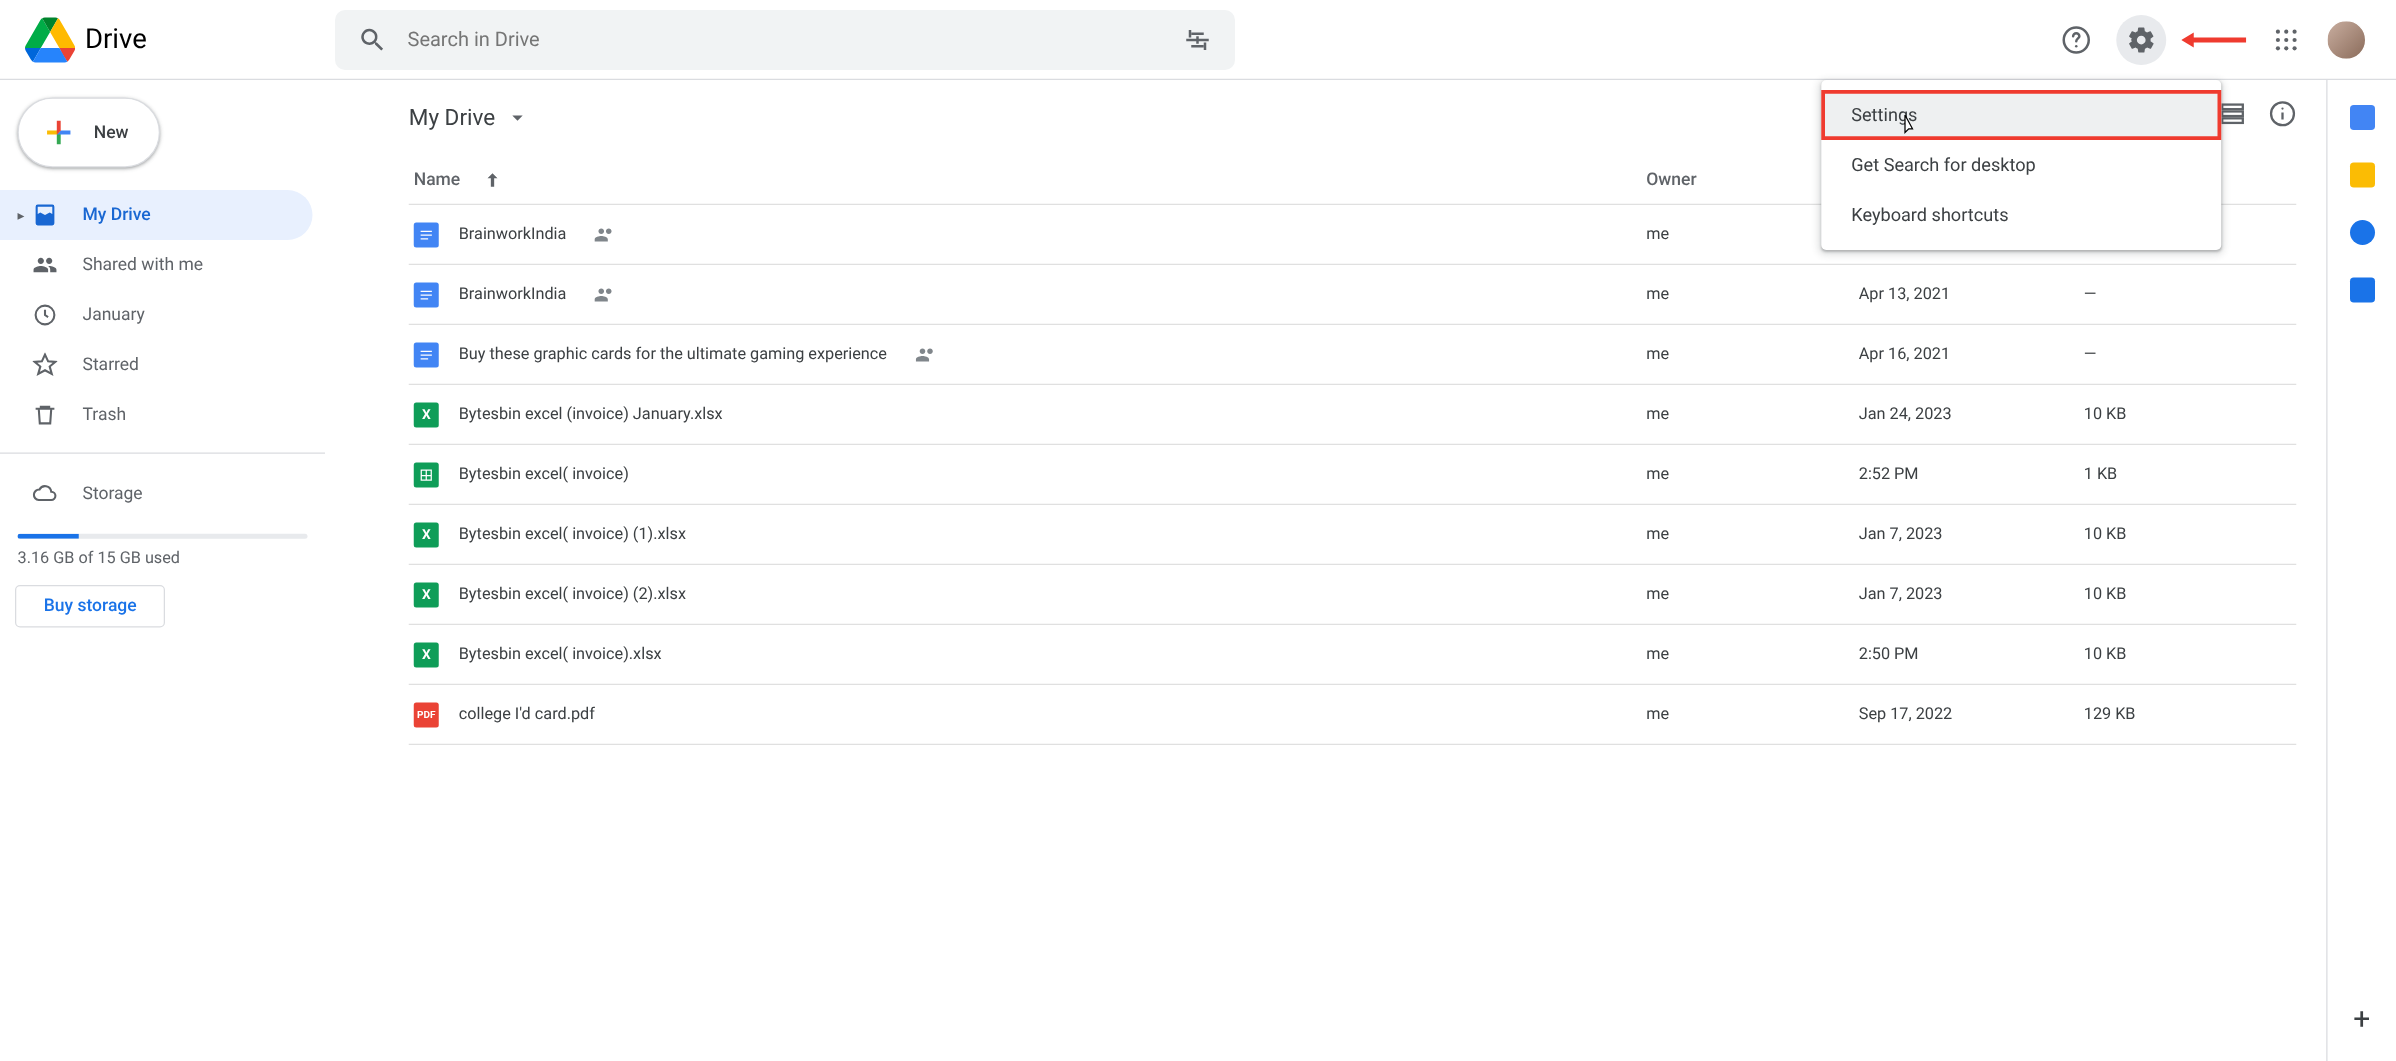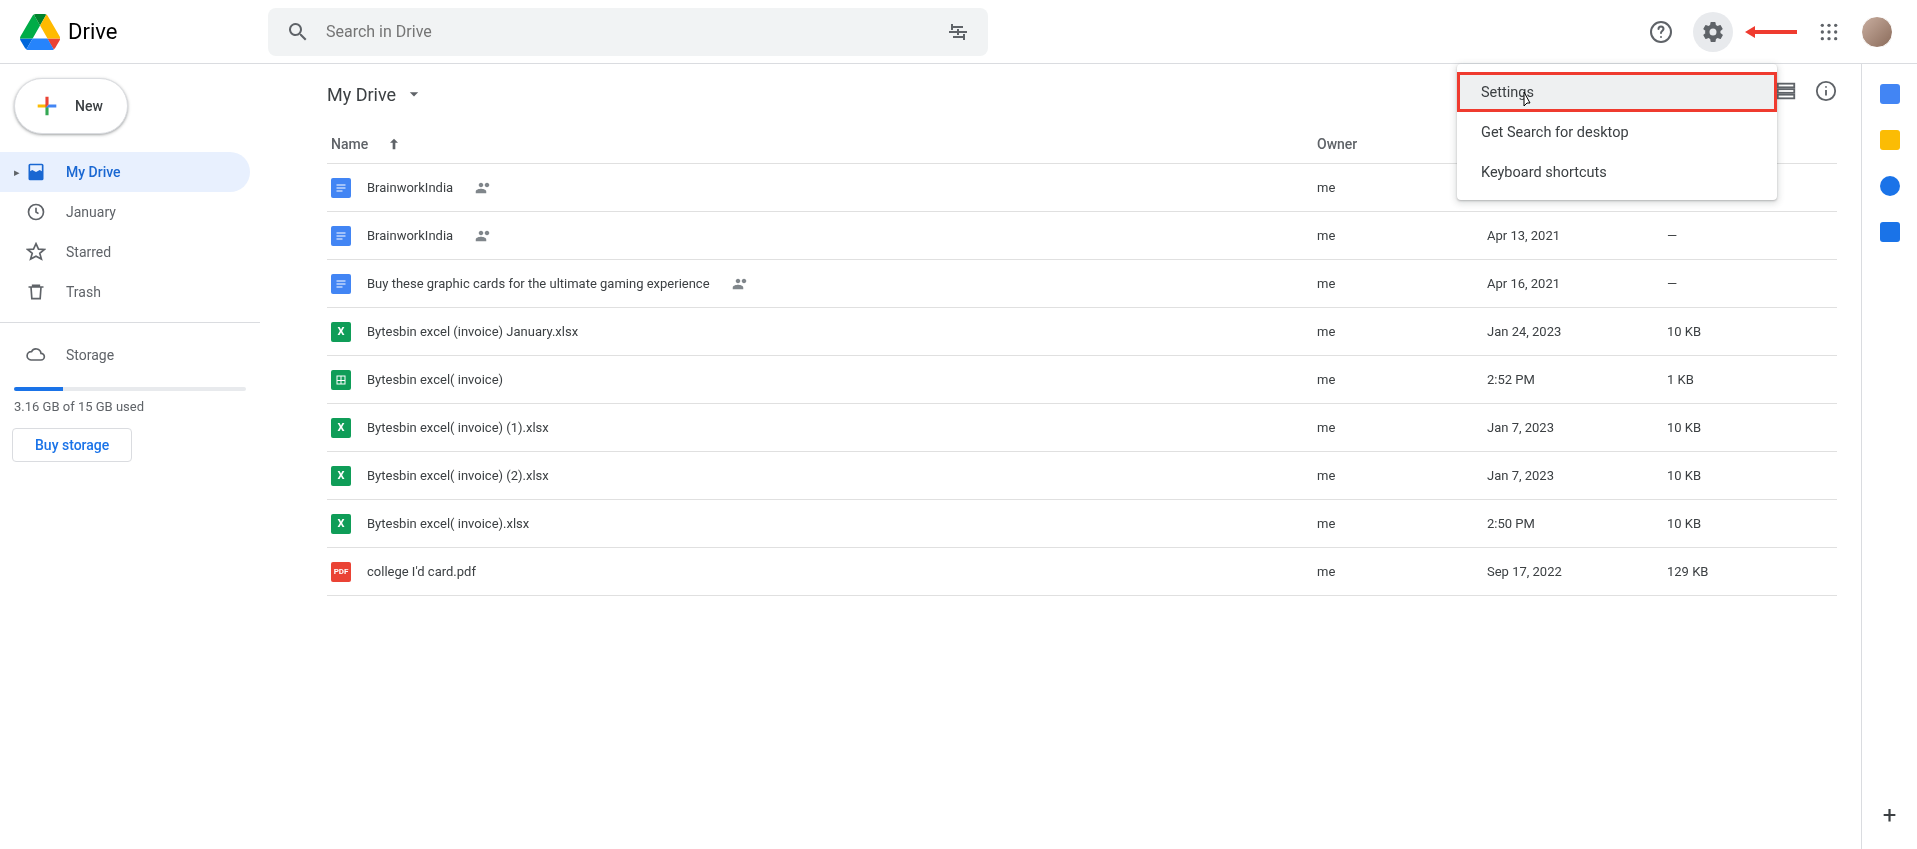--- a/index.html
+++ b/index.html
@@ -145,20 +145,28 @@
         <div class="nav-item selected expandable">
           <span class="nav-icon">
             <svg width="20" height="20" viewBox="0 0 24 24" fill="currentColor">
               <path d="M19 2H5a2 2 0 00-2 2v16a2 2 0 002 2h14a2 2 0 002-2V4a2 2 0 00-2-2zM5 4h14v7l-2.5-1.5L12 12 7.5 9.5 5 11z"></path>
             </svg>
           </span>
           <span>My Drive</span>
         </div>
         <div class="nav-item">
           <span class="nav-icon">
+            <svg width="20" height="20" viewBox="0 0 24 24" fill="currentColor">
+              <path d="M16 11c1.66 0 3-1.34 3-3s-1.34-3-3-3-3 1.34-3 3 1.34 3 3 3zm-8 0c1.66 0 3-1.34 3-3S9.66 5 8 5 5 6.34 5 8s1.34 3 3 3zm0 2c-2.33 0-7 1.17-7 3.5V19h14v-2.5c0-2.33-4.67-3.5-7-3.5zm8 0c-.29 0-.62.02-.97.05 1.16.84 1.97 1.97 1.97 3.45V19h6v-2.5c0-2.33-4.67-3.5-7-3.5z"></path>
+            </svg>
+          </span>
+          <span>Shared with me</span>
+        </div>
+        <div class="nav-item">
+          <span class="nav-icon">
             <svg width="20" height="20" viewBox="0 0 24 24" fill="none" stroke="currentColor" stroke-width="2">
               <circle cx="12" cy="12" r="9"></circle>
               <path d="M12 7v5l3 2"></path>
             </svg>
           </span>
           <span>January</span>
         </div>
         <div class="nav-item">
           <span class="nav-icon">
             <svg width="20" height="20" viewBox="0 0 24 24" fill="none" stroke="currentColor" stroke-width="2">

